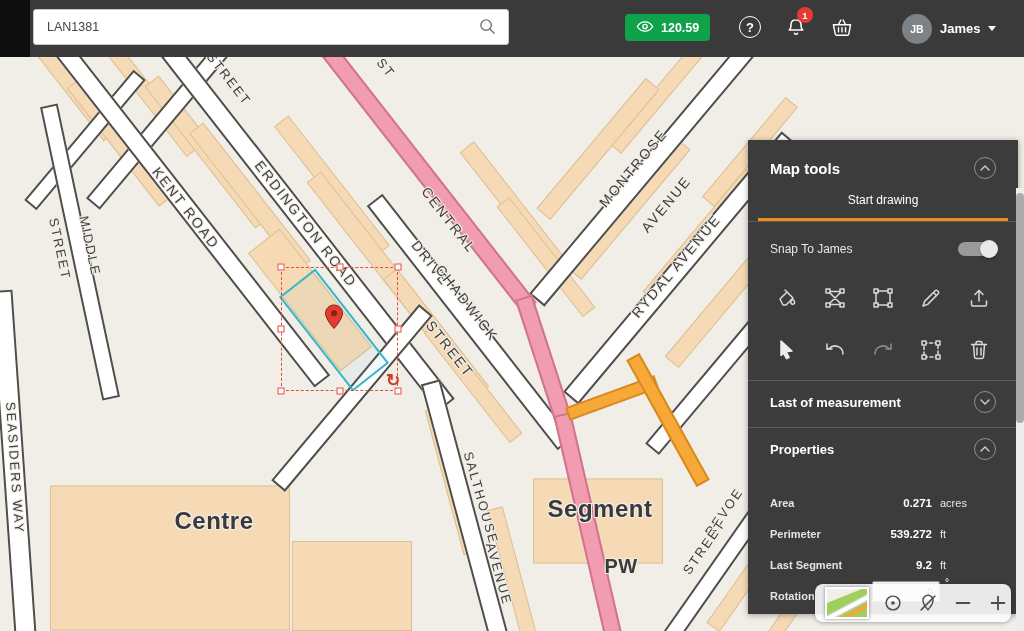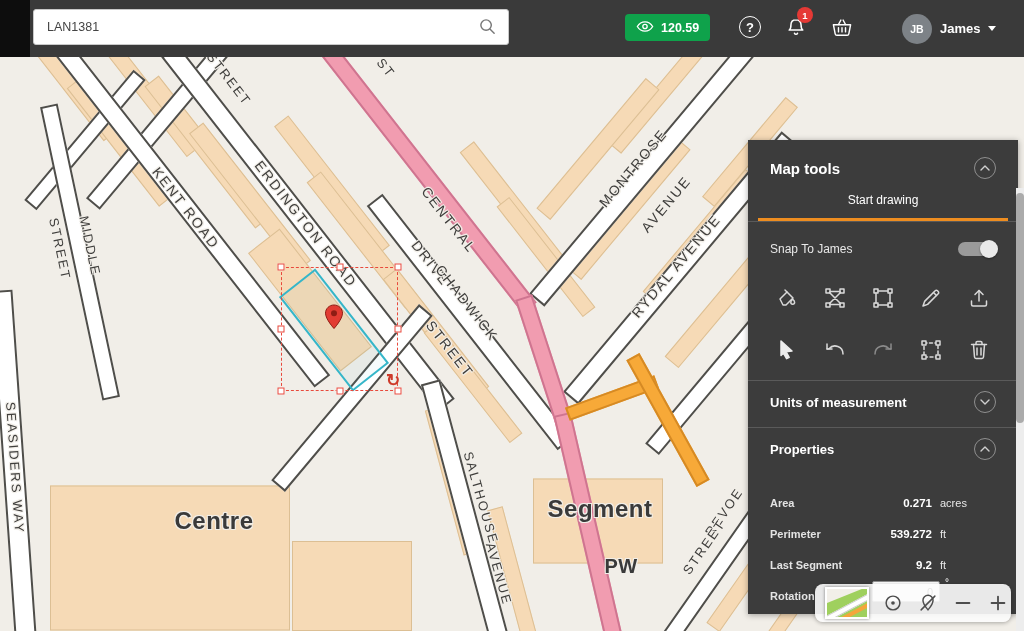--- a/index.html
+++ b/index.html
@@ -309,21 +309,21 @@
         <svg width="24" height="24" viewBox="0 0 24 24">
             <path d="M4.5 6.5h15"></path>
             <path d="M9 6.5V4.8a1.3 1.3 0 0 1 1.3-1.3h3.4A1.3 1.3 0 0 1 15 4.8v1.7"></path>
             <path d="M6.5 6.5 7.5 19a1.5 1.5 0 0 0 1.5 1.4h6A1.5 1.5 0 0 0 16.5 19l1-12.5"></path>
             <path d="M10 10v7M14 10v7"></path>
           </svg>
       </button>
     </div>
     <div class="p-div"></div>
     <div class="p-sec">
-      <span class="sec-title">Units of measurement</span>
+      <span class="sec-title">Last of measurement</span>
       <button class="chev-ring">
         <svg width="10" height="6" viewBox="0 0 10 6" style="transform:rotate(180deg)">
             <path d="M1 5 5 1l4 4" stroke="#cfcfcf" stroke-width="1.4" fill="none" stroke-linecap="round" stroke-linejoin="round"></path>
           </svg>
       </button>
     </div>
     <div class="p-div"></div>
     <div class="p-sec">
       <span class="sec-title">Properties</span>
       <button class="chev-ring">

